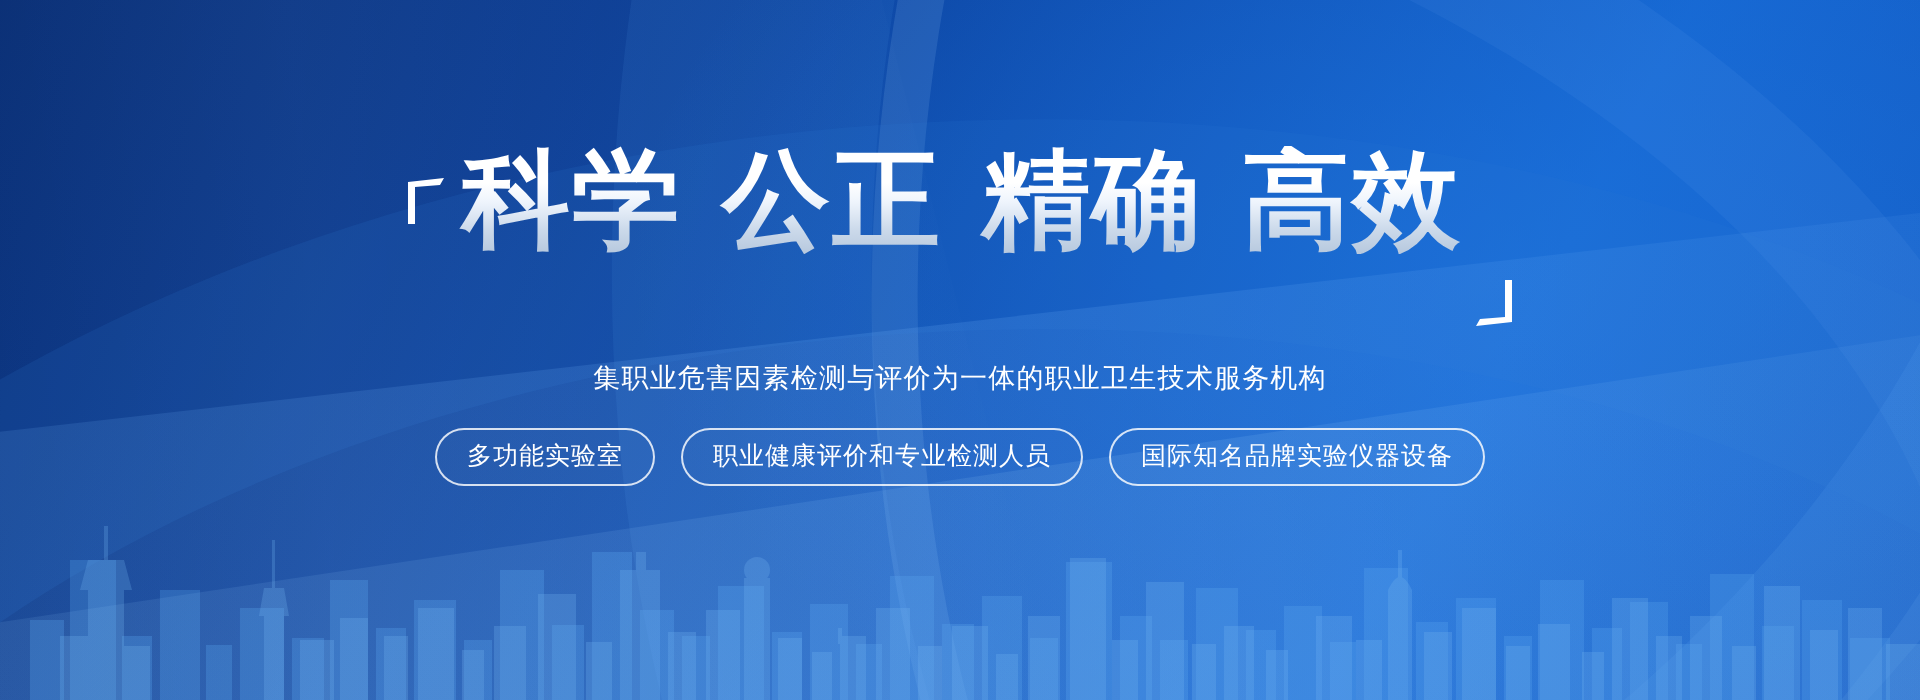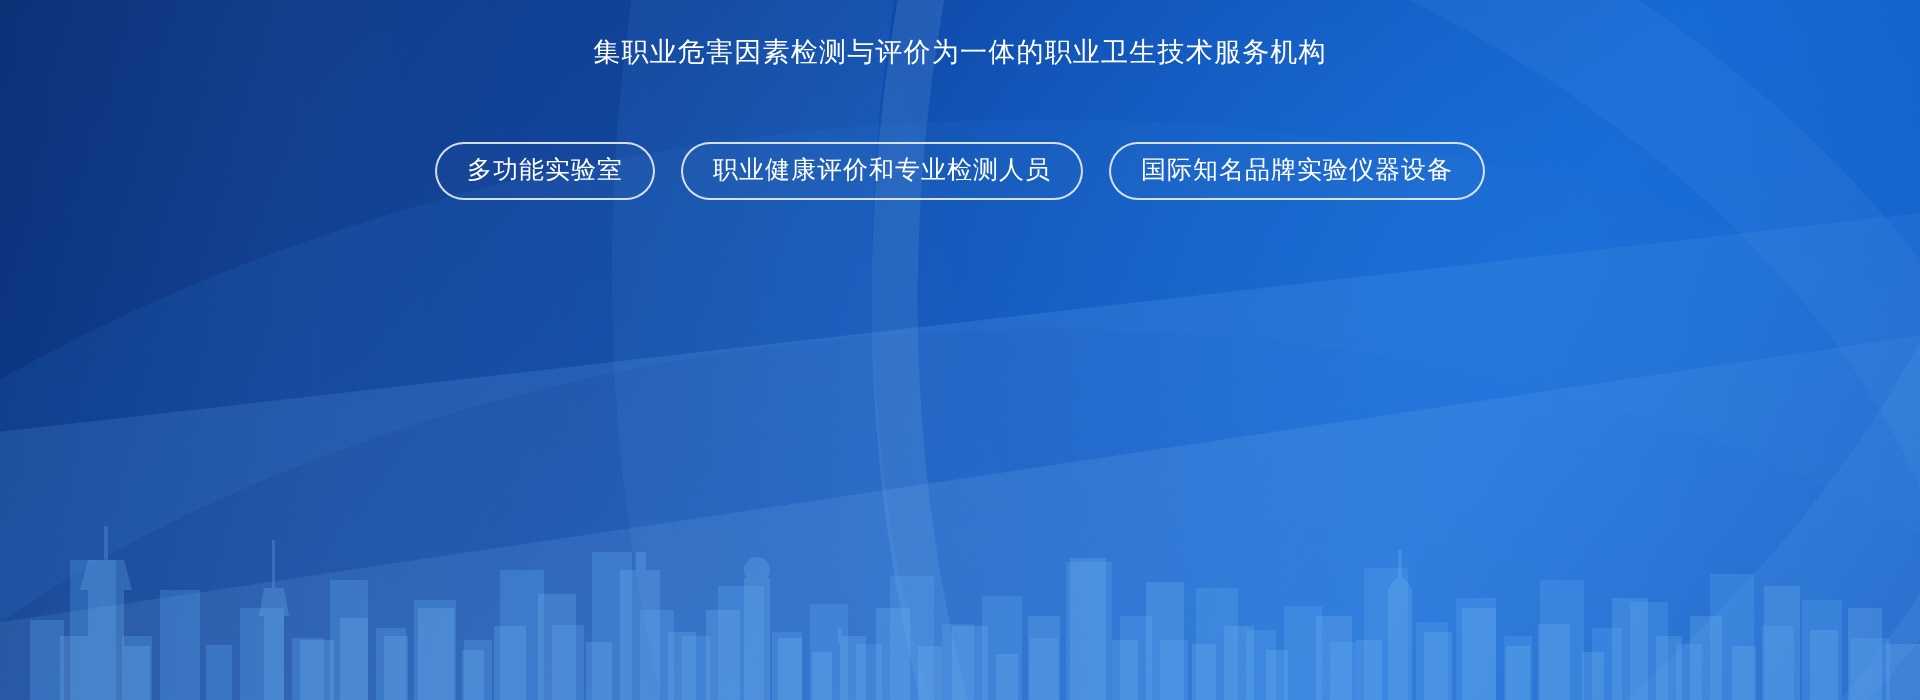--- a/index.html
+++ b/index.html
@@ -117,21 +117,21 @@
     margin-top:34px;
     font-size:27px;
     letter-spacing:0.045em;
     color:#ffffff;
     font-family:"DejaVu Sans","Liberation Sans",sans-serif;
     white-space:nowrap;
     text-align:center;
   }
 
   .pills{
-    margin-top:72px;
+    margin-top:32px;
     display:flex;
     gap:26px;
     align-items:center;
   }
   .pill{
     border:2px solid rgba(255,255,255,0.82);
     border-radius:40px;
     color:#ffffff;
     font-size:25px;
     letter-spacing:0.04em;
@@ -265,20 +265,37 @@
       <rect x="1848" y="168" width="34" height="92"></rect>
       <rect x="1886" y="204" width="34" height="56"></rect>
     </g>
   </svg>
 
   <div class="band"></div>
   <div class="band2"></div>
 
   <div class="content">
 
+    <div class="headline-row">
+
+      <span class="bracket bracket-open">
+        <svg width="40" height="48" viewBox="0 0 40 48">
+          <path d="M2 46 L2 4 L38 0 L34 7 L9 9 L9 46 Z" fill="#ffffff"></path>
+        </svg>
+      </span>
+
+      <span class="headline">科学 公正 精确 高效</span>
+
+      <span class="bracket bracket-close">
+        <svg width="40" height="48" viewBox="0 0 40 48">
+          <path d="M38 2 L38 44 L2 48 L6 41 L31 39 L31 2 Z" fill="#ffffff"></path>
+        </svg>
+      </span>
+
+    </div>
 
     <div class="subtitle">集职业危害因素检测与评价为一体的职业卫生技术服务机构</div>
 
     <div class="pills">
       <div class="pill">多功能实验室</div>
       <div class="pill">职业健康评价和专业检测人员</div>
       <div class="pill">国际知名品牌实验仪器设备</div>
     </div>
 
   </div>

